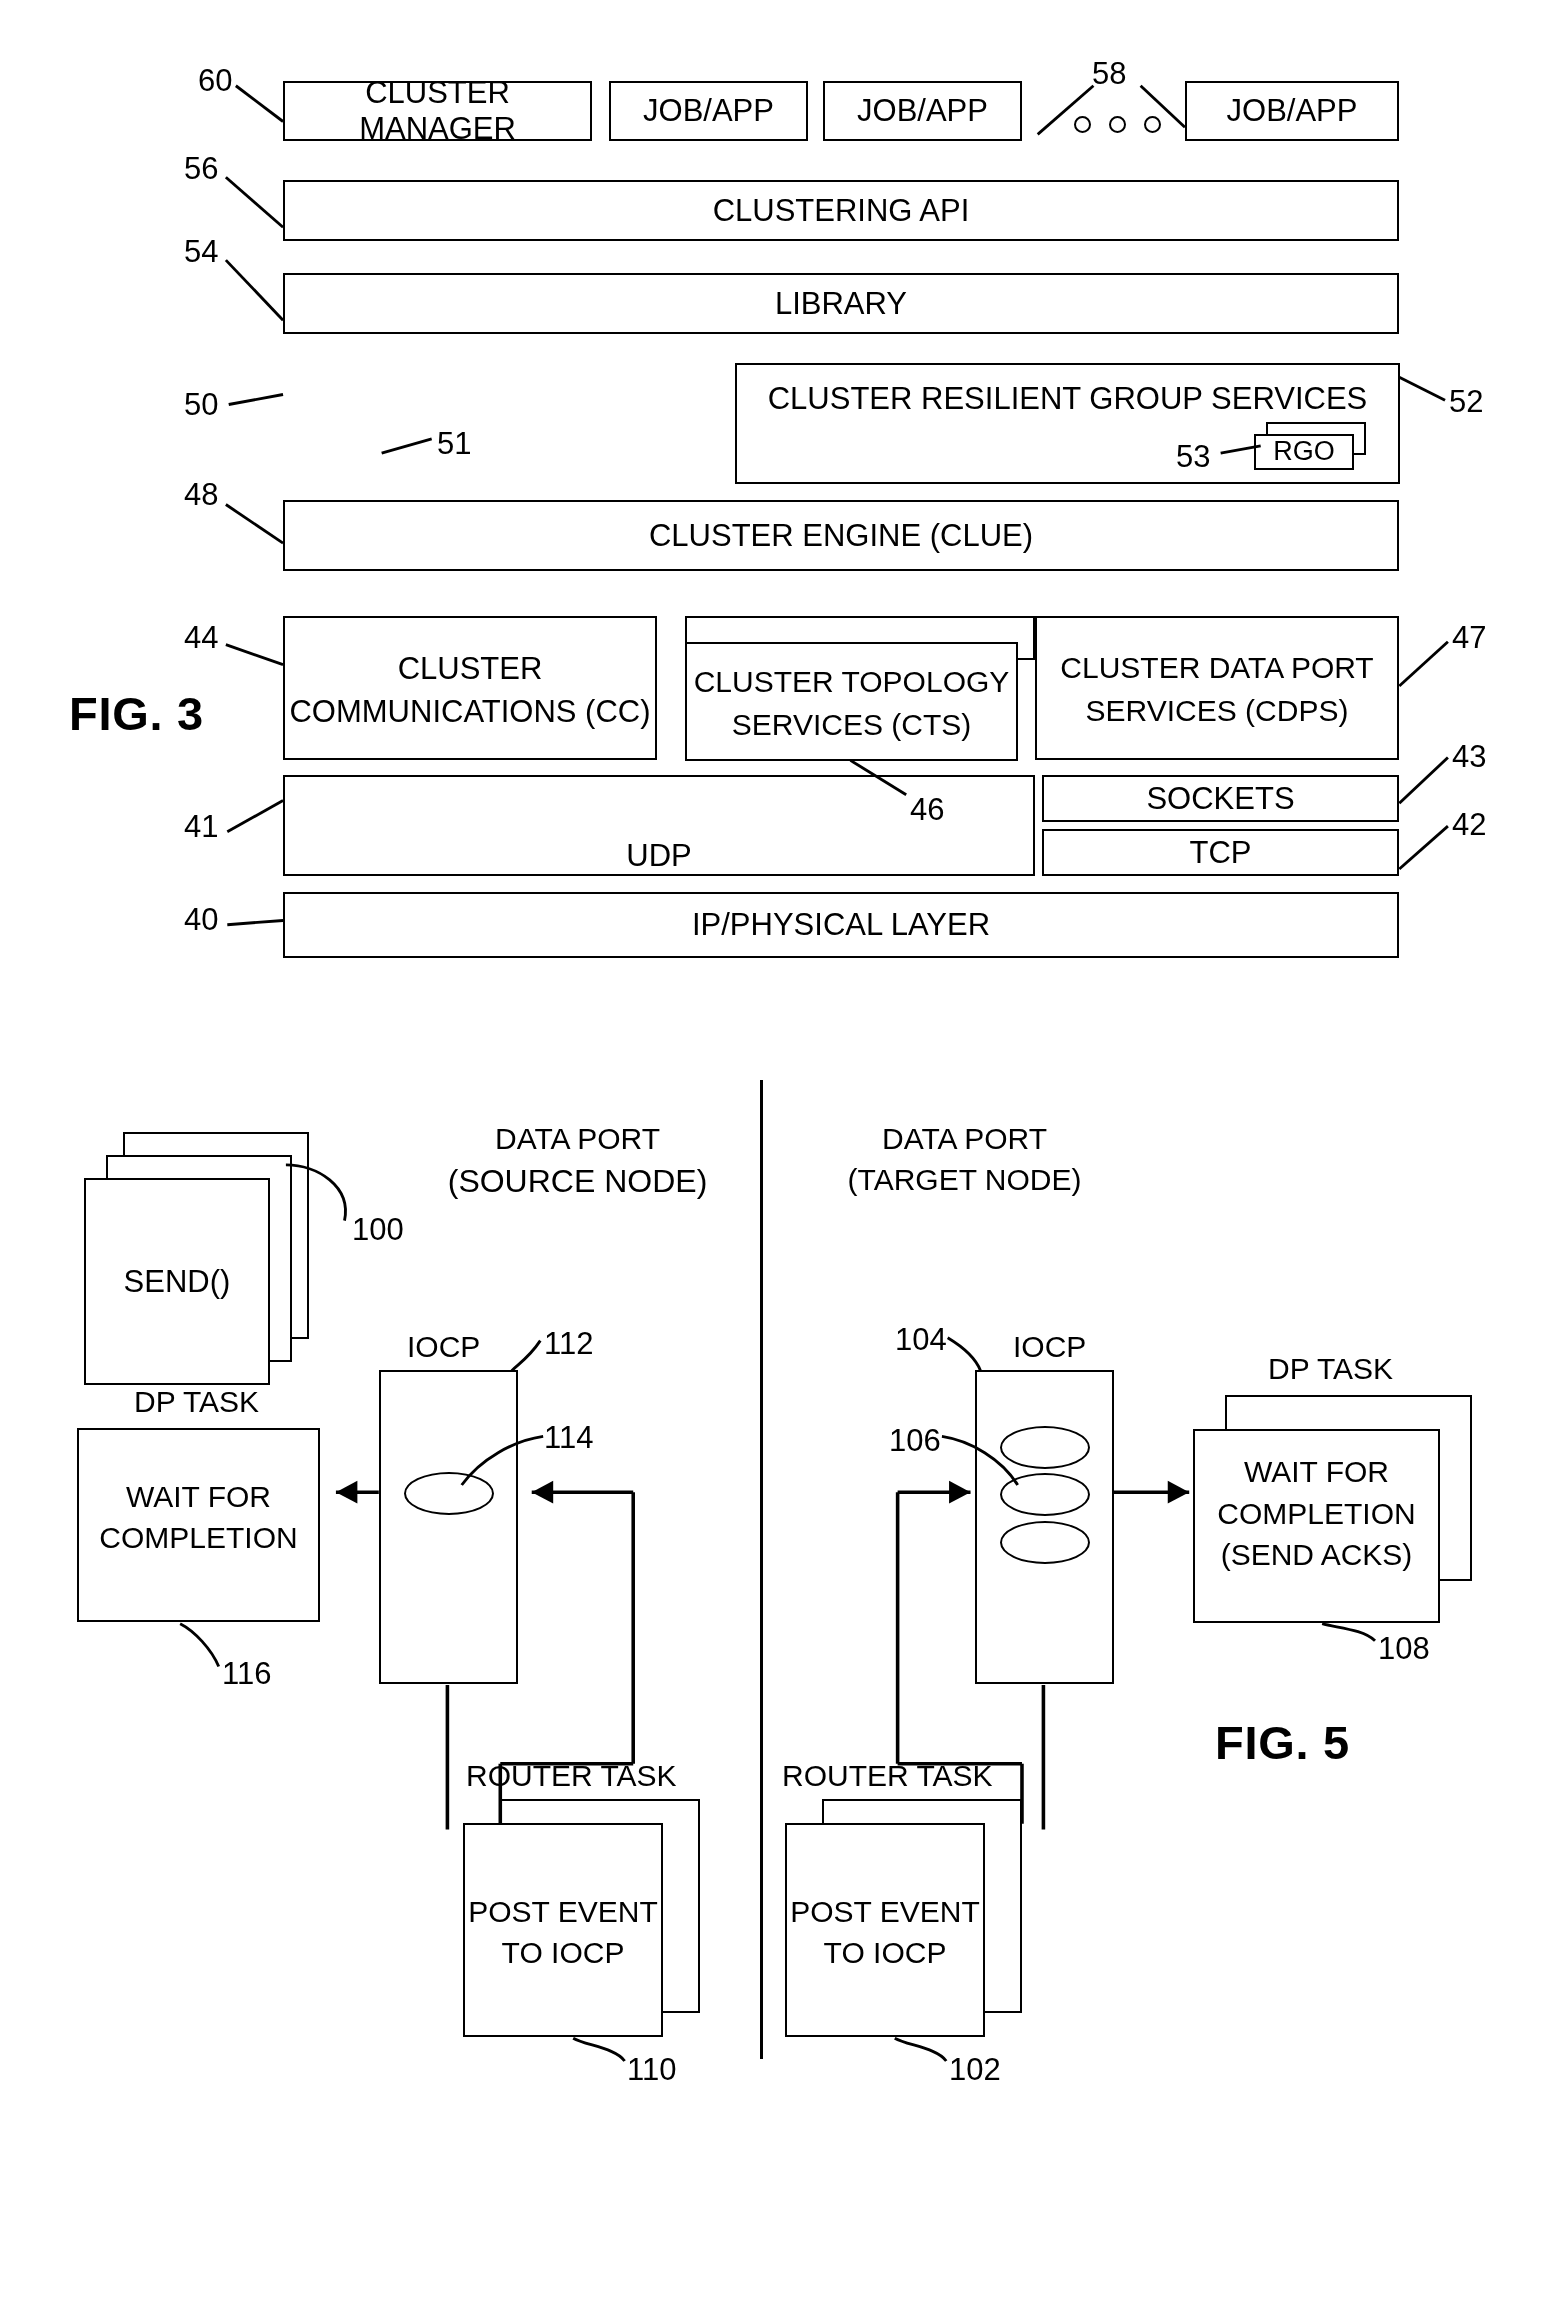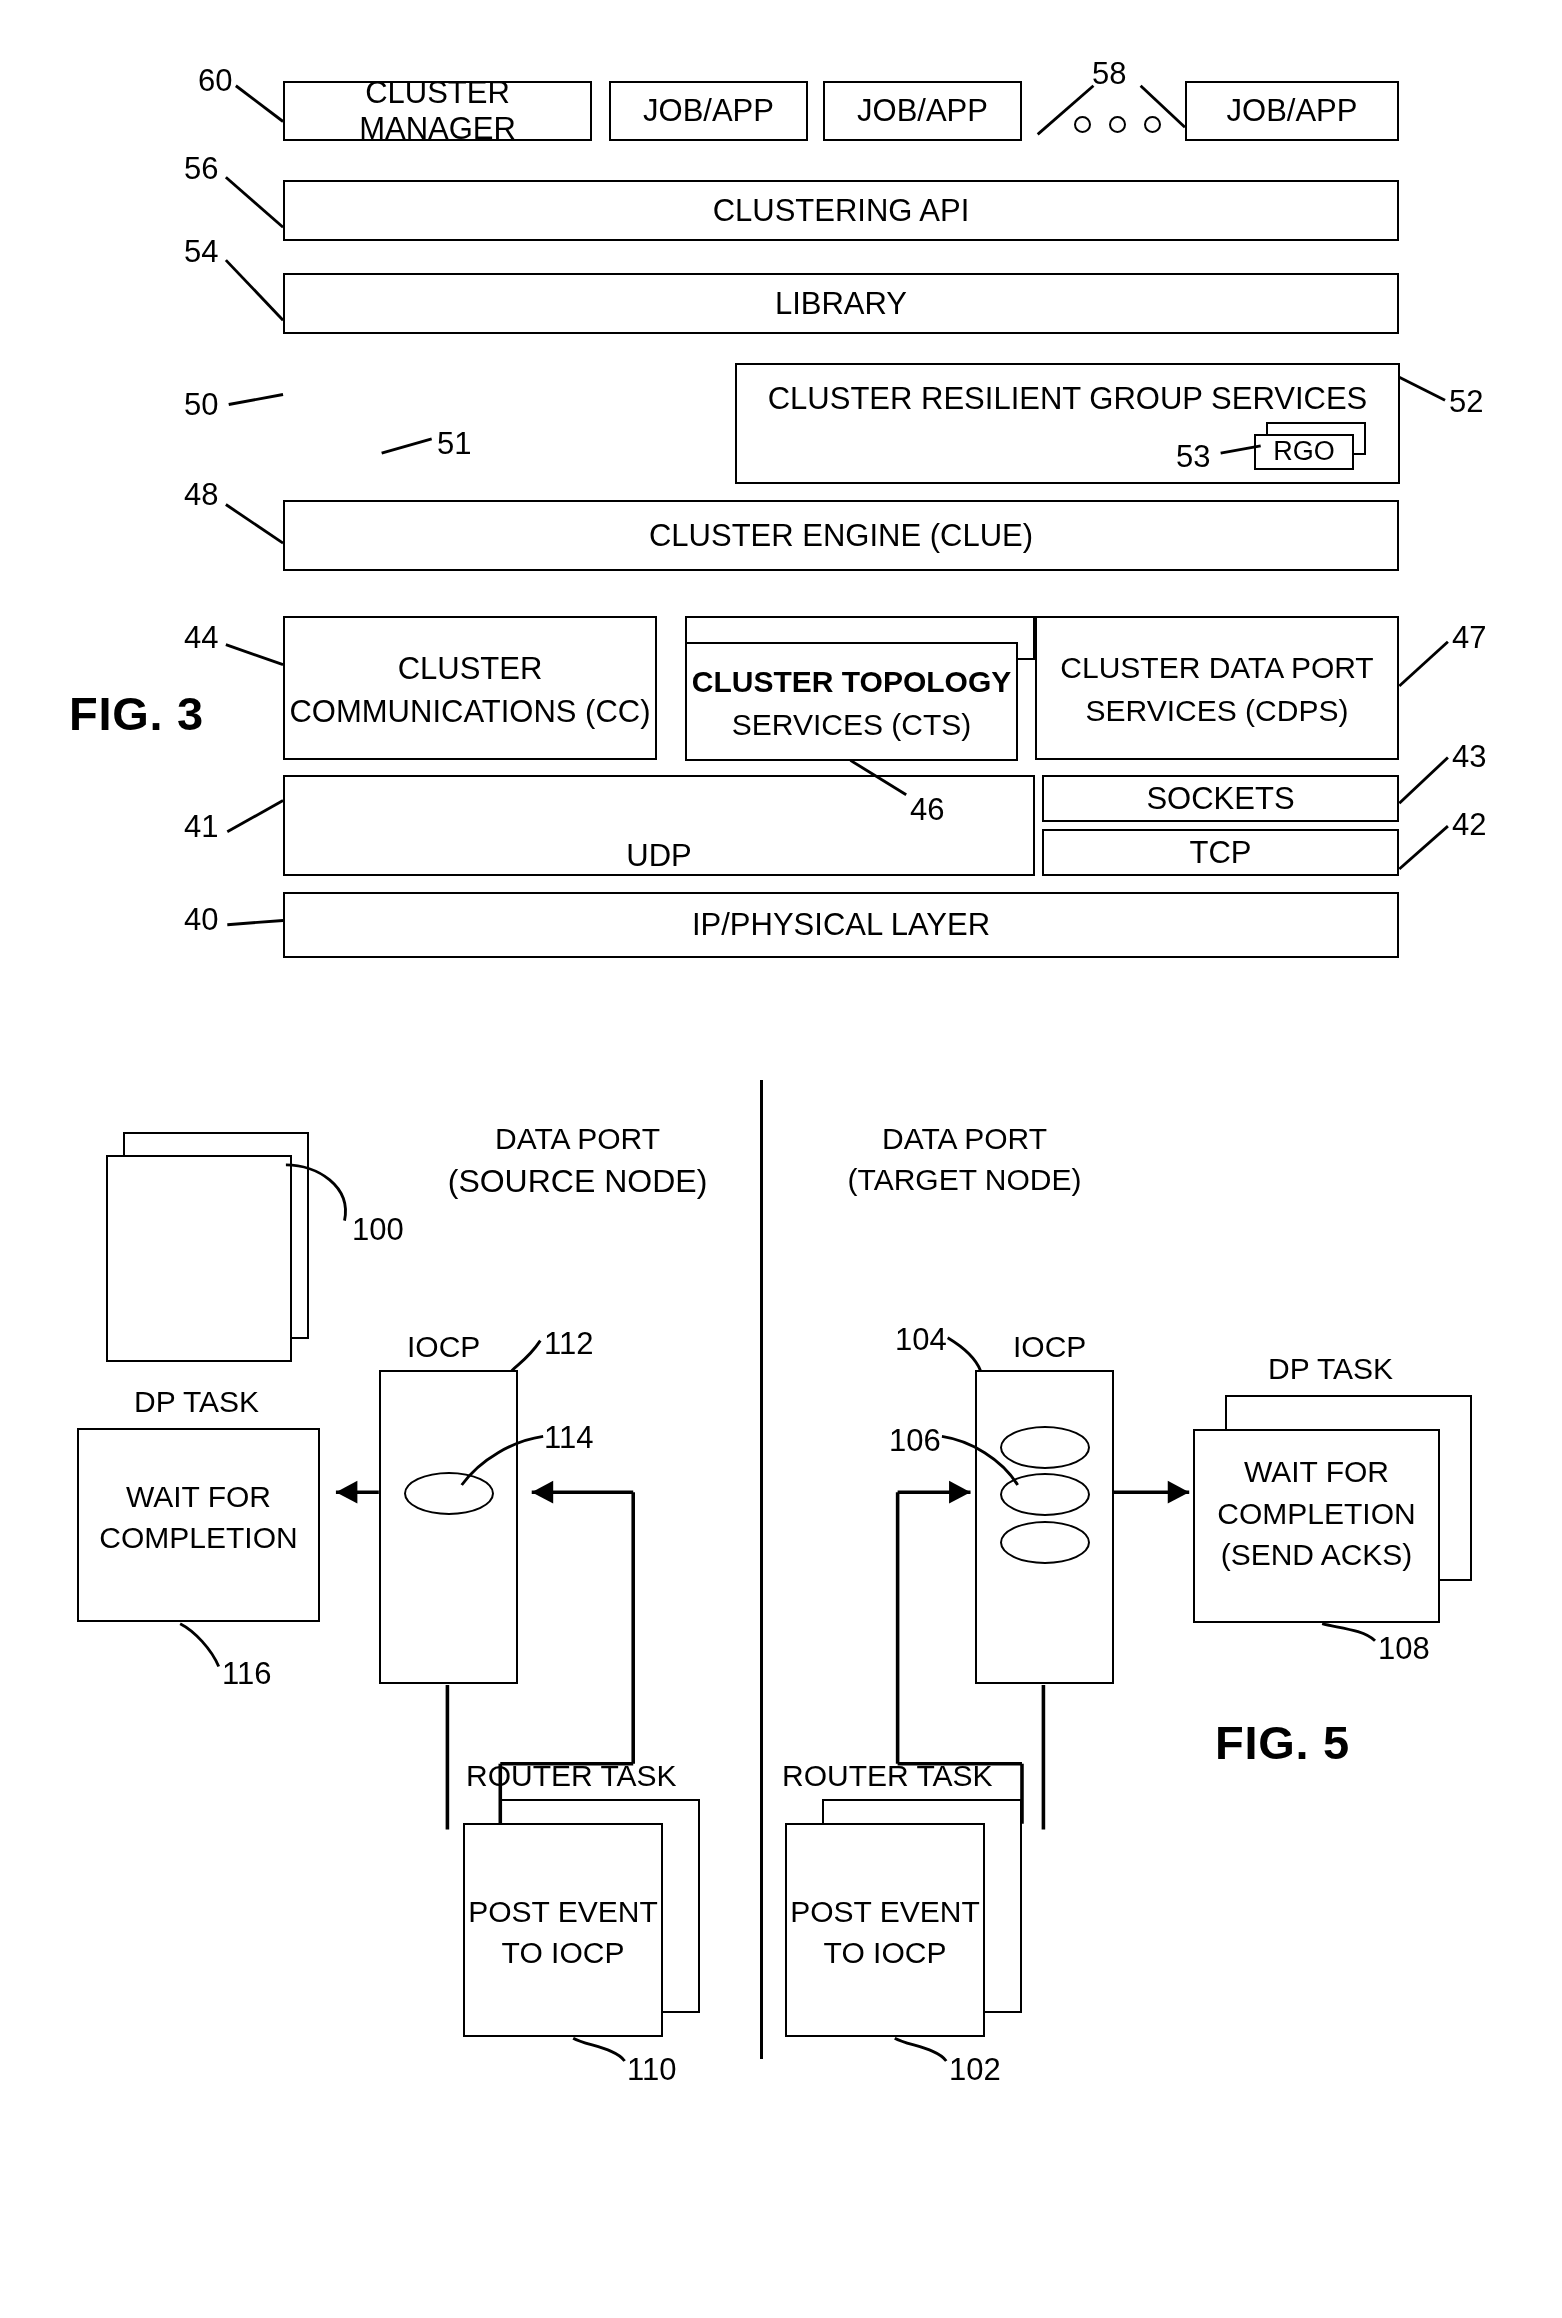--- a/index.html
+++ b/index.html
@@ -93,21 +93,21 @@
     <span>CLUSTER ENGINE (CLUE)</span>
   </div>
 
   <div class="box" style="left:283px;top:616px;width:374px;height:144px;display:block;">
     <span class="t44" style="position:absolute;left:0;top:33px;width:100%;text-align:center;">CLUSTER</span>
     <span class="t44" style="position:absolute;left:0;top:76px;width:100%;text-align:center;">COMMUNICATIONS (CC)</span>
   </div>
 
   <div class="card" style="left:685px;top:616px;width:350px;height:44px;"></div>
   <div class="box" style="left:685px;top:642px;width:333px;height:119px;display:block;">
-    <span class="t42" style="position:absolute;left:0;top:21.4px;width:100%;text-align:center;font-weight:bold;">CLUSTER TOPOLOGY</span>
+    <span class="t42" style="position:absolute;left:0;top:21.4px;width:100%;text-align:center;">CLUSTER TOPOLOGY</span>
     <span class="t42" style="position:absolute;left:0;top:64px;width:100%;text-align:center;">SERVICES (CTS)</span>
   </div>
 
   <div class="box" style="left:1035px;top:616px;width:364px;height:144px;display:block;">
     <span class="t42" style="position:absolute;left:0;top:33px;width:100%;text-align:center;">CLUSTER DATA PORT</span>
     <span class="t42" style="position:absolute;left:0;top:76px;width:100%;text-align:center;">SERVICES (CDPS)</span>
   </div>
 
   <div class="box t44" style="left:283px;top:775px;width:752px;height:101px;align-items:flex-end;">
     <span>UDP</span>
@@ -145,20 +145,23 @@
   <div class="figlabel" style="left:1215px;top:1715px;">FIG. 5</div>
 
   <div class="lbl" style="left:463px;top:1122px;width:229px;text-align:center;font-size:30px;">DATA PORT</div>
   <div class="lbl" style="left:429px;top:1163px;width:297px;text-align:center;font-size:32px;">(SOURCE NODE)</div>
 
   <div class="lbl" style="left:850px;top:1122px;width:229px;text-align:center;font-size:30px;">DATA PORT</div>
   <div class="lbl" style="left:820px;top:1163px;width:289px;text-align:center;font-size:30px;">(TARGET NODE)</div>
 
   <div class="card" style="left:123px;top:1132px;width:186px;height:207px;"></div>
   <div class="card" style="left:106px;top:1155px;width:186px;height:207px;"></div>
+  <div class="box" style="left:84px;top:1178px;width:186px;height:207px;font-size:31px;">
+    <span>SEND()</span>
+  </div>
   <div class="ref" style="left:352px;top:1212px;">100</div>
 
   <div class="lbl" style="left:407px;top:1330px;font-size:30px;">IOCP</div>
   <div class="box" style="left:379px;top:1370px;width:139px;height:314px;"></div>
   <div class="ellipse" style="left:404px;top:1472px;width:86px;height:39px;"></div>
   <div class="ref" style="left:544px;top:1326px;">112</div>
   <div class="ref" style="left:544px;top:1420px;">114</div>
 
   <div class="lbl" style="left:134px;top:1385px;font-size:30px;">DP TASK</div>
   <div class="box" style="left:77px;top:1428px;width:243px;height:194px;display:block;">

